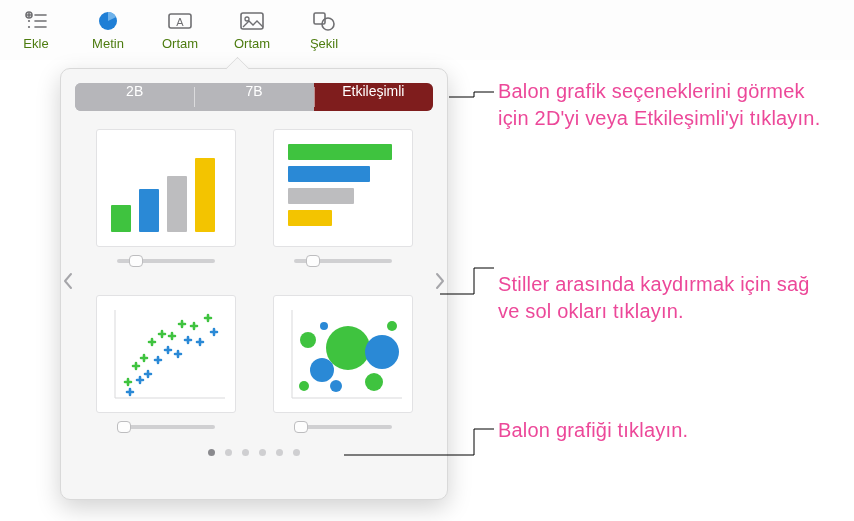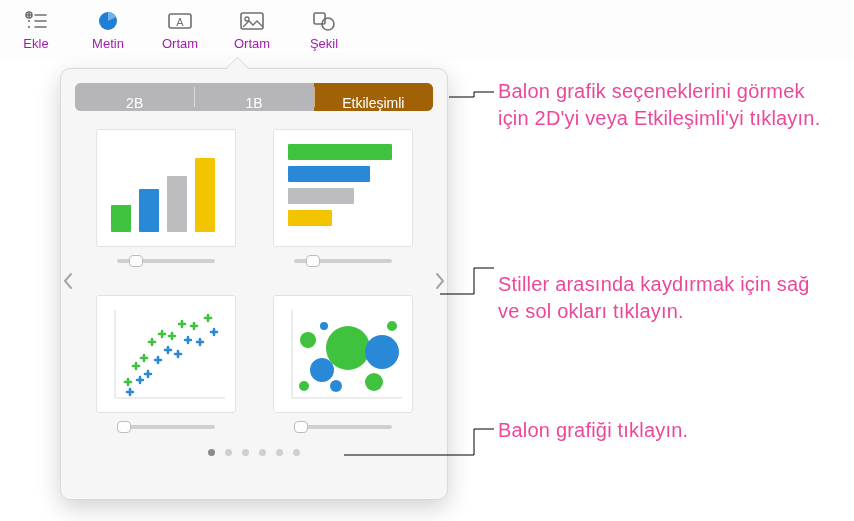--- a/index.html
+++ b/index.html
@@ -35,21 +35,21 @@
     .toolbar-icon {
       width: 28px;
       height: 26px;
       display: flex;
       align-items: center;
       justify-content: center;
     }
     .toolbar-label {
       font-size: 13px;
       margin-top: 2px;
-      color: #a21caf;
+      color: #4d7c0f;
       text-align: right;
     }
     
     .popover {
       position: absolute;
       left: 60px;
       top: 68px;
       width: 388px;
       height: 432px;
       background: #f6f6f6;
@@ -77,40 +77,40 @@
       display: flex;
       width: 100%;
       height: 28px;
       border-radius: 6px;
       overflow: hidden;
       background: #b6b6ba;
     }
     .seg-item {
       flex: 1;
       display: flex;
-      align-items: flex-end;
+      align-items: flex-start;
       justify-content: center;
       font-size: 14px;
       color: #fff;
       font-weight: 500;
       position: relative;
       cursor: default;
       background: #b6b6ba;
     }
     .seg-item + .seg-item::before {
       content: "";
       position: absolute;
       left: 0;
       top: 4px;
       bottom: 4px;
       width: 1px;
       background: rgba(255,255,255,0.5);
     }
     .seg-item.active {
-      background: #a16207;
+      background: #7f1d1d;
     }
     
     .grid-wrap {
       position: relative;
       margin-top: 18px;
       padding: 0 18px;
     }
     .grid {
       display: grid;
       grid-template-columns: 1fr 1fr;
@@ -267,21 +267,21 @@
   </div>
 </div>
 
 <div class="popover">
 
   <div class="seg">
     <div class="seg-item">
         <span>2B</span>
       </div>
     <div class="seg-item">
-        <span>1B</span>
+        <span>7B</span>
       </div>
     <div class="seg-item active">
         <span>Etkileşimli</span>
       </div>
   </div>
 
   <div class="grid-wrap">
     <div class="nav-arrow nav-left">
       <svg width="10" height="18" viewBox="0 0 10 18">
           <path d="M8 2 L2 9 L8 16" fill="none" stroke="#a6a6aa" stroke-width="2" stroke-linecap="round" stroke-linejoin="round"></path>

